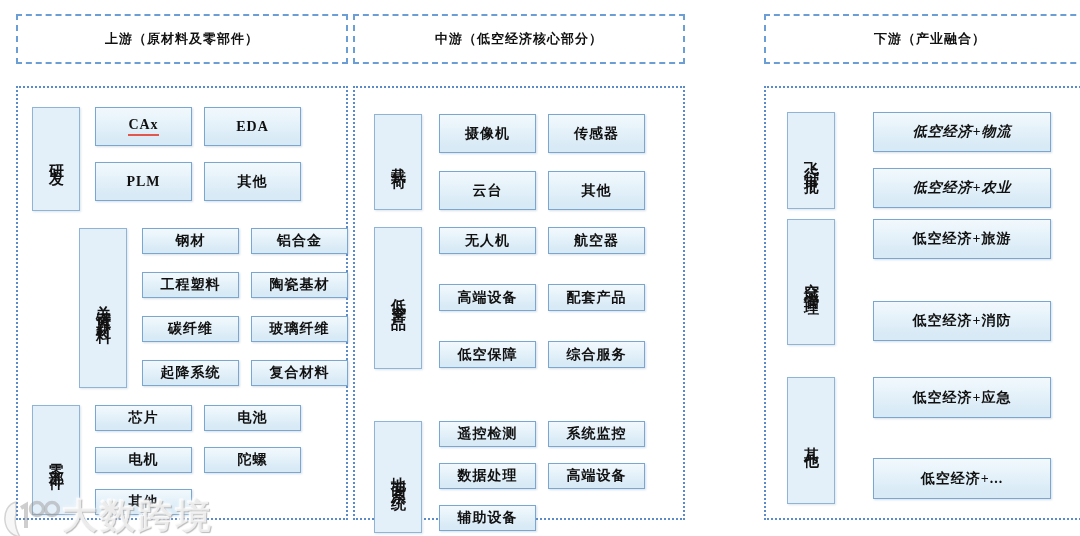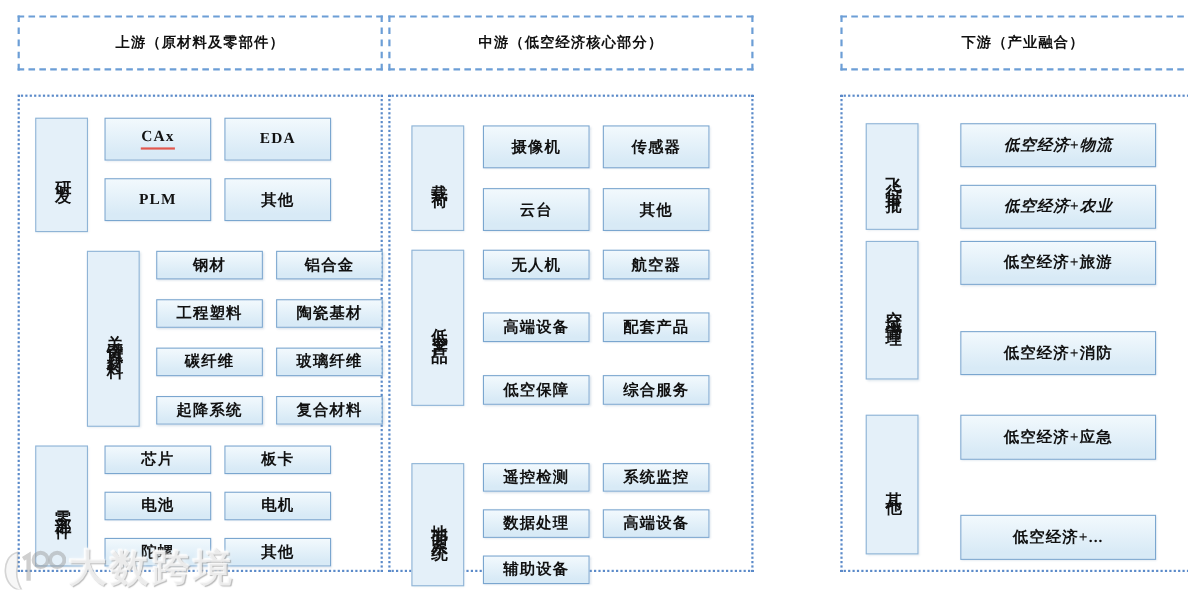--- a/index.html
+++ b/index.html
@@ -66,21 +66,21 @@
 
   
   .c0g0{margin-top:19px;} .c0g0 .glabel{height:104px;} .c0g0 .items{grid-auto-rows:39px;row-gap:16px;text-align:center;}
   .c0g1{margin-top:17px;padding-left:47px;} .c0g1 .glabel{height:160px;} .c0g1 .items{grid-auto-rows:26px;row-gap:18px;}
   .c0g2{margin-top:17px;} .c0g2 .glabel{height:110px;} .c0g2 .items{grid-auto-rows:26px;row-gap:16px;}
   .c1g0{margin-top:26px;} .c1g0 .glabel{height:96px;}  .c1g0 .items{grid-auto-rows:39px;row-gap:18px;}
   .c1g1{margin-top:17px;} .c1g1 .glabel{height:142px;} .c1g1 .items{grid-auto-rows:27px;row-gap:30px;}
   .c1g2{margin-top:52px;} .c1g2 .glabel{height:112px;} .c1g2 .items{grid-auto-rows:26px;row-gap:16px;}
   .c2g0{margin-top:24px;} .c2g0 .glabel{height:97px;}  .c2g0 .items{grid-auto-rows:40px;row-gap:16px;font-style:italic;}
   .c2g1{margin-top:10px;} .c2g1 .glabel{height:126px;} .c2g1 .items{grid-auto-rows:40px;row-gap:42px;}
-  .c2g2{margin-top:32px;} .c2g2 .glabel{height:127px;} .c2g2 .items{grid-auto-rows:41px;row-gap:50px;}
+  .c2g2{margin-top:32px;} .c2g2 .glabel{height:127px;} .c2g2 .items{grid-auto-rows:41px;row-gap:40px;}
 
   .watermark{
     position:absolute;left:2px;bottom:-4px;
     display:flex;align-items:center;
     z-index:5;pointer-events:none;
   }
   .watermark-text{
     font-size:35px;font-weight:bold;letter-spacing:3px;
     color:rgba(248,248,248,0.78);
     text-shadow:
@@ -140,23 +140,20 @@
           <div class="item-box">
             <span class="item-label">复合材料</span>
           </div>
         </div>
     </div>
     <div class="group c0g2">
       <div class="glabel">零部件</div>
       <div class="items">
           <div class="item-box">
             <span class="item-label">芯片</span>
-          </div>
-          <div class="item-box">
-            <span class="item-label">板卡</span>
           </div>
           <div class="item-box">
             <span class="item-label">电池</span>
           </div>
           <div class="item-box">
             <span class="item-label">电机</span>
           </div>
           <div class="item-box">
             <span class="item-label">陀螺</span>
           </div>

